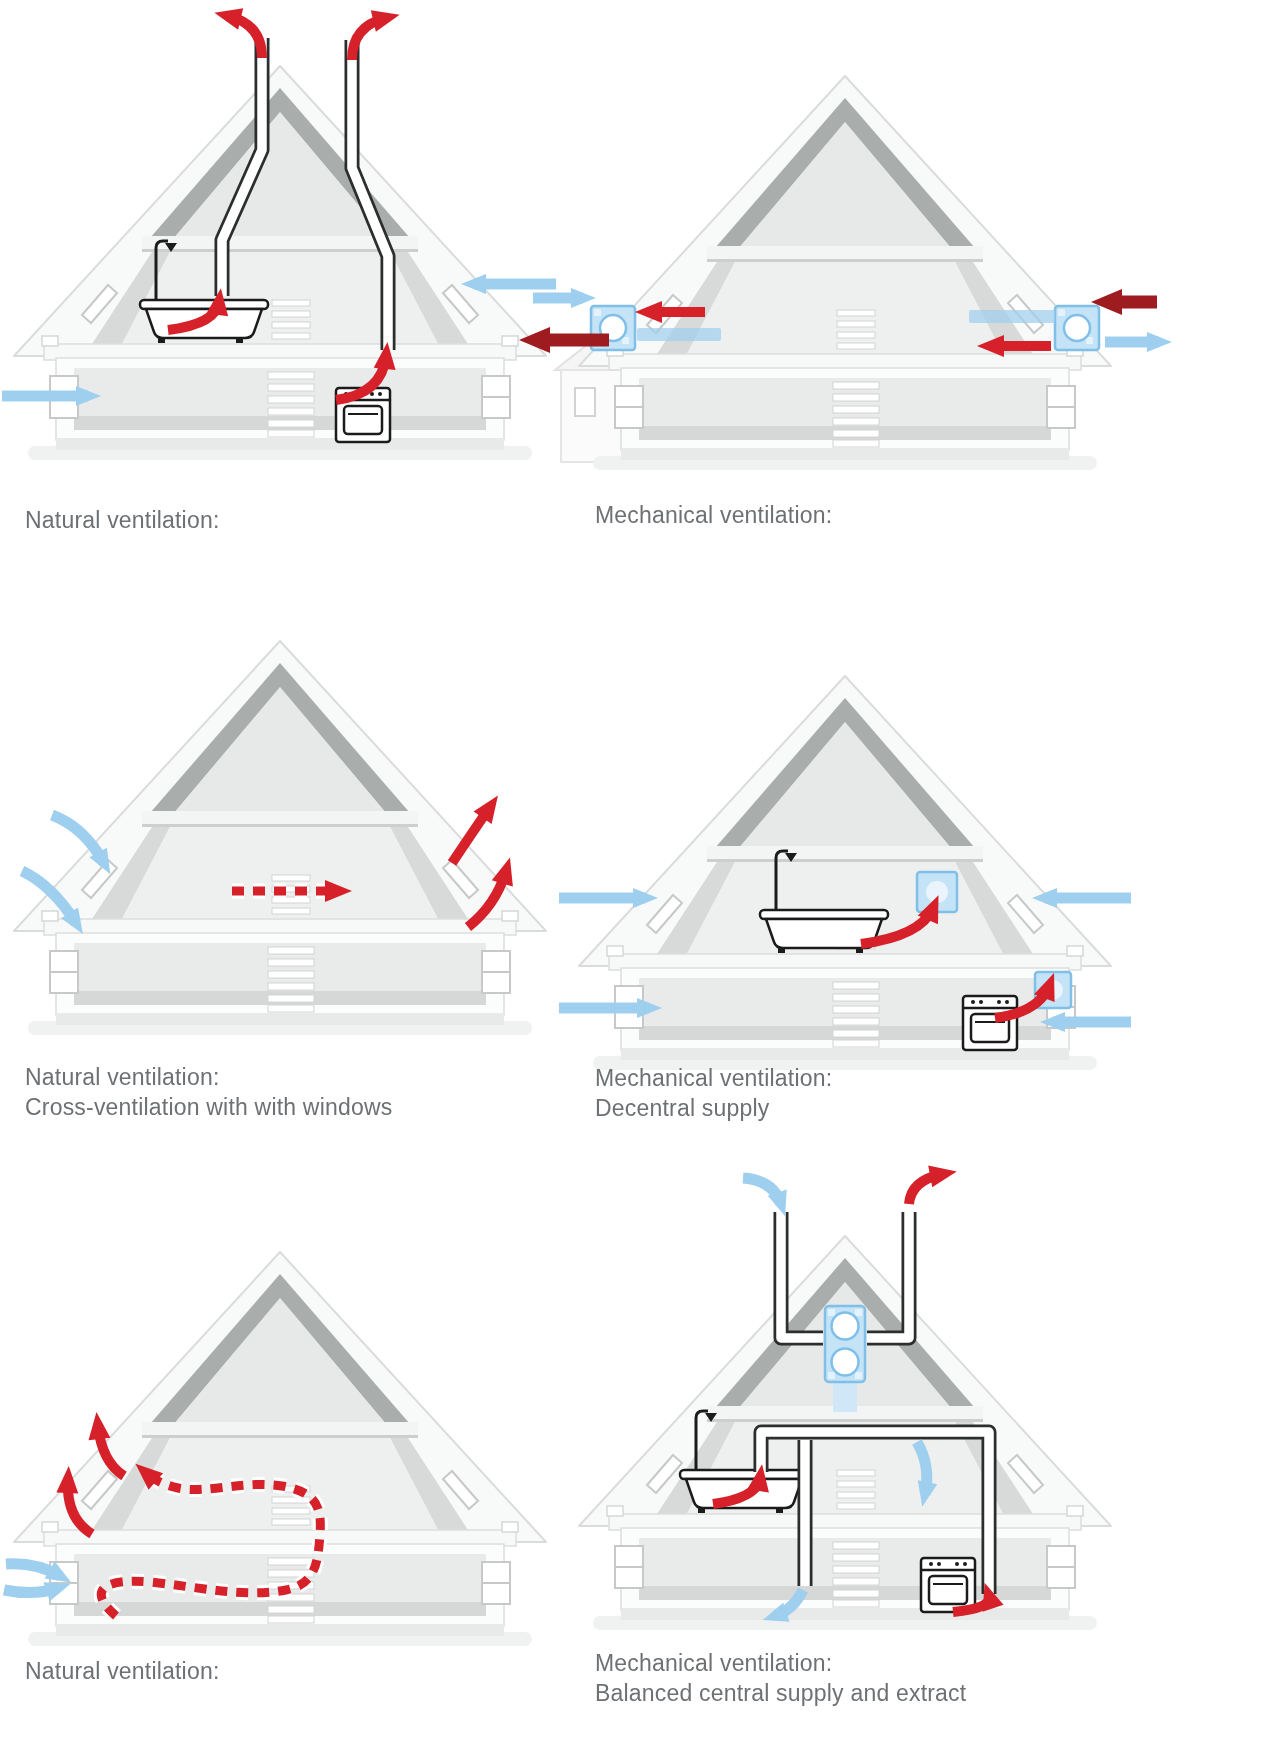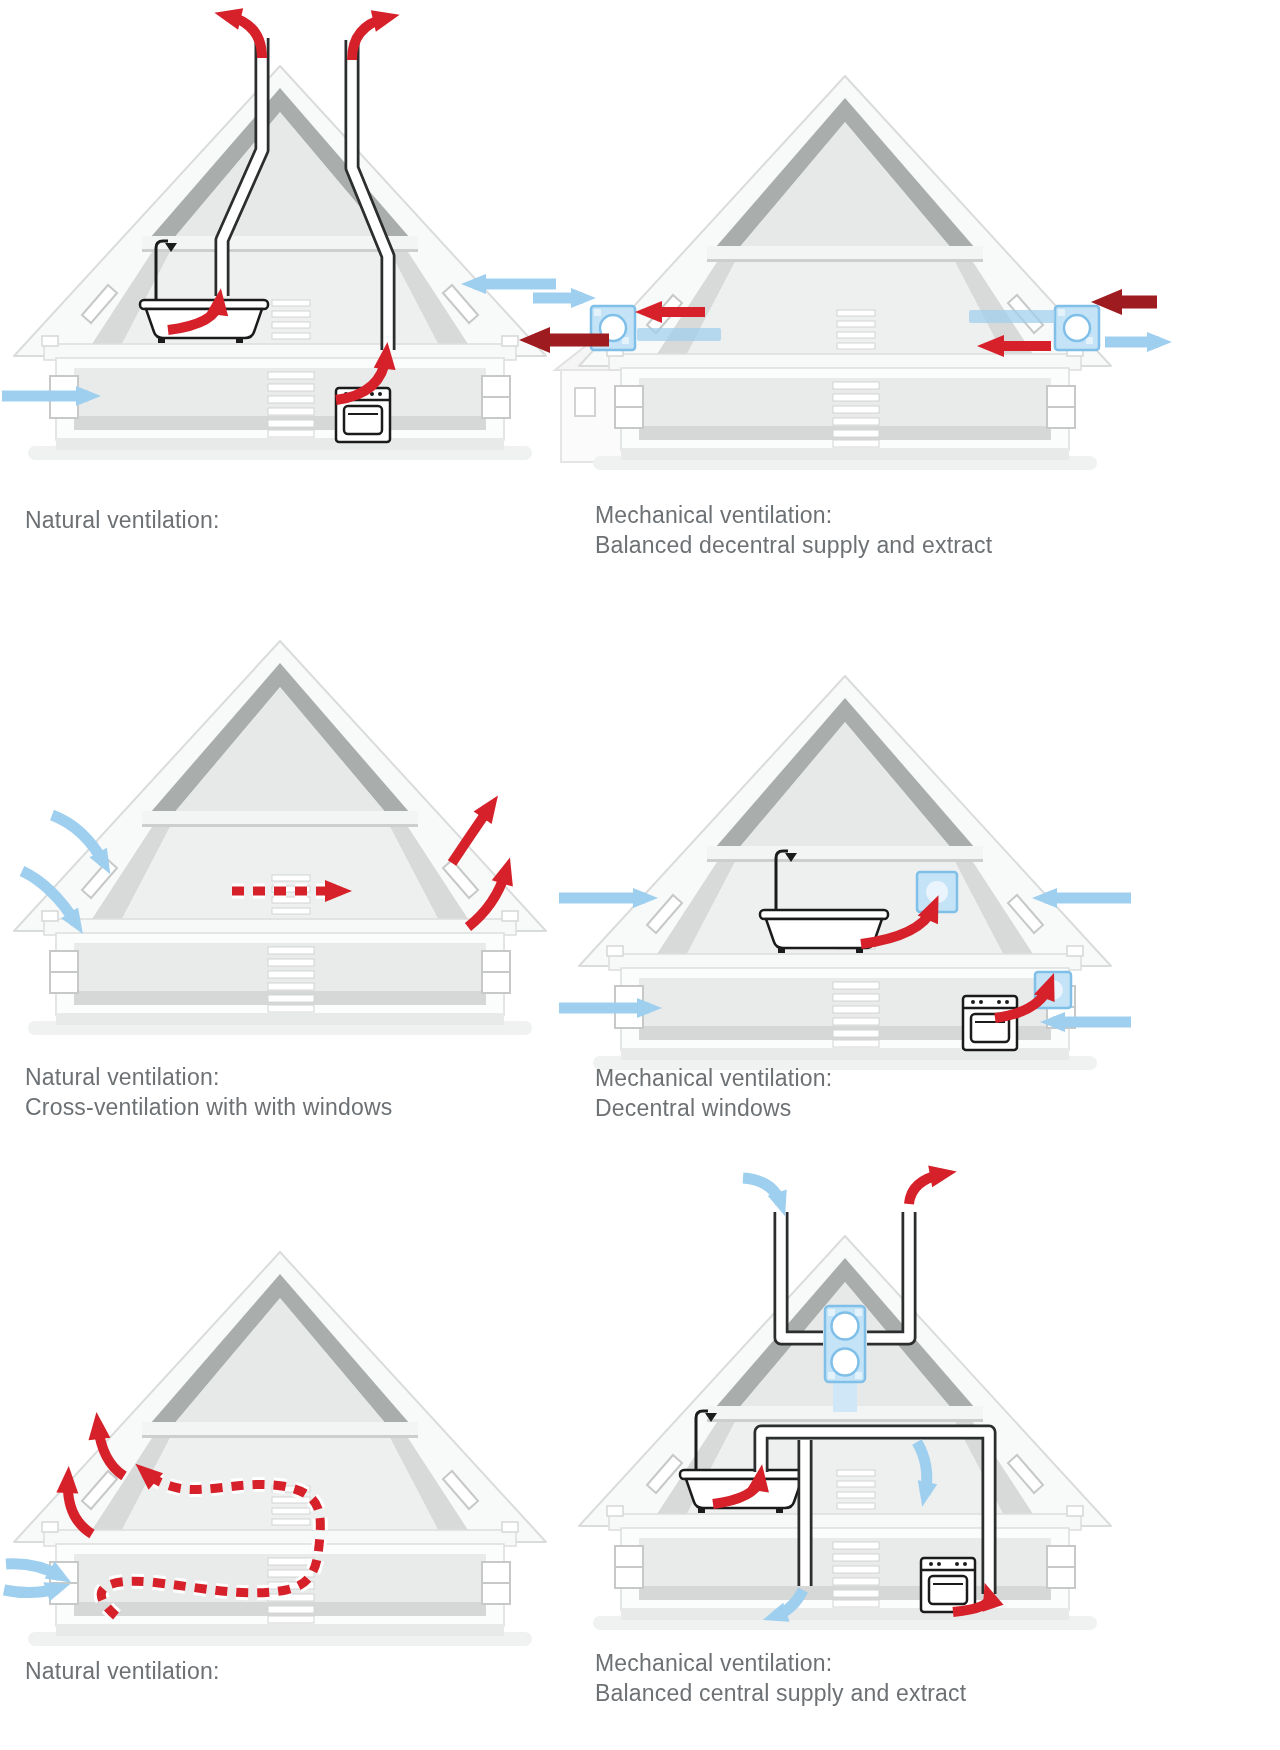--- a/index.html
+++ b/index.html
@@ -298,29 +298,28 @@
       <path class="ab" marker-end="url(#mb)" d="M352,272 Q366,296 360,324"></path>
       <path class="ab" marker-end="url(#mb)" d="M238,420 Q228,440 210,446"></path>
     </svg>
   </figure>
 
   <div class="caption" style="left:25px;top:505px">
     <span>Natural ventilation:</span>
   </div>
   <div class="caption" style="left:595px;top:500px">
     <span>Mechanical ventilation:</span>
-    <span>Balanced decentral supply and extract</span>
   </div>
   <div class="caption" style="left:25px;top:1062px">
     <span>Natural ventilation:</span>
     <span>Cross-ventilation with with windows</span>
   </div>
   <div class="caption" style="left:595px;top:1063px">
     <span>Mechanical ventilation:</span>
-    <span>Decentral windows</span>
+    <span>Decentral supply</span>
   </div>
   <div class="caption" style="left:25px;top:1656px">
     <span>Natural ventilation:</span>
   </div>
   <div class="caption" style="left:595px;top:1648px">
     <span>Mechanical ventilation:</span>
     <span>Balanced central supply and extract</span>
   </div>
 
 </div>

